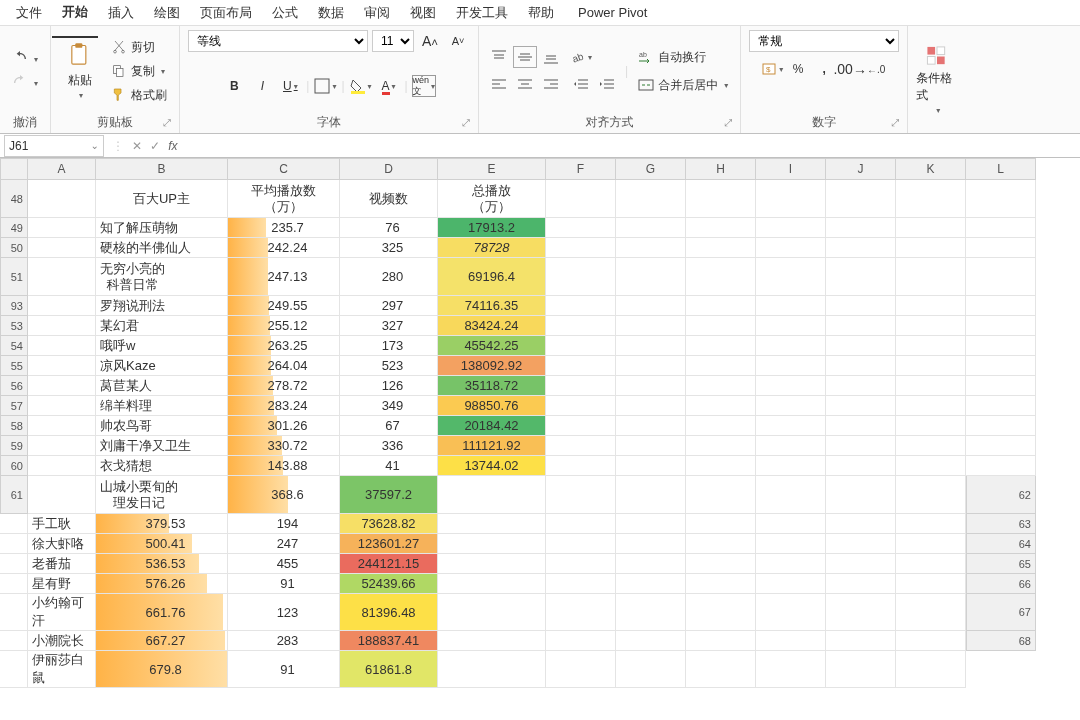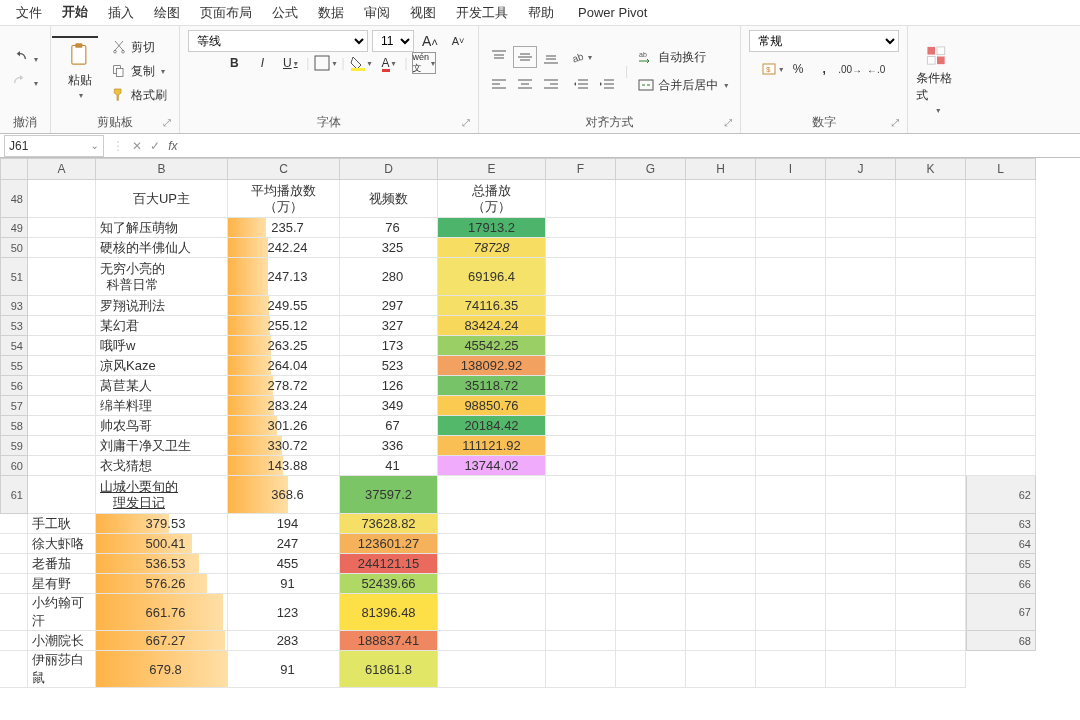--- a/index.html
+++ b/index.html
@@ -123,21 +123,21 @@
               <path d="M5 3h10v6l-4 3v8h-2v-8l-4-3z" fill="#f0c040" stroke="#b88a20"></path>
             </svg>
             <span>格式刷</span>
           </div>
       </div>
     </div>
     <div class="group-label"><span>剪贴板</span><span class="launcher">⤢</span></div>
   </div>
 
   <div class="group">
-    <div class="group-body vstack" style="gap:0;">
+    <div class="group-body vstack" style="gap:23px;">
       <div class="fontrow">
         <select class="combo fontname" value="等线"><option>等线</option></select>
         <select class="combo fontsize"><option>11</option></select>
         <span class="iconbtn" style="font-size:14px;">A<sup>˄</sup></span>
         <span class="iconbtn" style="font-size:11px;">A<sup>˅</sup></span>
       </div>
       <div class="fontrow">
         <span class="iconbtn" style="font-weight:bold;">B</span>
         <span class="iconbtn" style="font-style:italic;">I</span>
         <span class="iconbtn dd" style="text-decoration:underline;">U</span>
@@ -265,21 +265,21 @@
       <select class="combo numfmt"><option>常规</option></select>
       <div class="alignrow">
         <span class="iconbtn dd">
             <svg viewBox="0 0 16 16">
               <rect x="2" y="3" width="12" height="10" fill="#fff" stroke="#c78b3a"></rect>
               <text x="5" y="11" font-size="8" fill="#c78b3a">$</text>
             </svg>
           </span>
         <span class="iconbtn">%</span>
         <span class="iconbtn" style="font-weight:bold;">,</span>
-        <span class="iconbtn" style="font-size:10px;">.00→</span>
+        <span class="iconbtn" style="font-size:14px;">.00→</span>
         <span class="iconbtn" style="font-size:10px;">←.0</span>
       </div>
     </div>
     <div class="group-label"><span>数字</span><span class="launcher">⤢</span></div>
   </div>
 
   <div class="group" style="border-right:none;">
     <div class="group-body">
       <div class="bigbtn dd">
         <svg viewBox="0 0 24 24">
@@ -592,33 +592,33 @@
     <div class="cell ">
       <span class="txt">衣戈猜想</span>
     </div>
     <div class="cell num">
       <div class="databar" style="width: 49.2971%;"></div>
       <span class="txt">143.88</span>
     </div>
     <div class="cell num">
       <span class="txt">41</span>
     </div>
-    <div class="cell efill" style="background: #f0abfc;">
+    <div class="cell efill" style="background: #fde047;">
       <span class="txt">13744.02</span>
     </div>
     <div class="cell "></div>
     <div class="cell "></div>
     <div class="cell "></div>
     <div class="cell "></div>
     <div class="cell "></div>
     <div class="cell "></div>
     <div class="cell "></div>
     <div class="rowhdr" style="min-height: 38px;">61</div>
     <div class="cell " style="min-height: 38px;"></div>
-    <div class="cell " style="min-height: 38px; text-decoration: underline;">
+    <div class="cell " style="min-height: 38px;">
       <span class="txt twoline">山城小栗旬的
 理发日记</span>
     </div>
     <div class="cell num" style="min-height: 38px;">
       <div class="databar" style="width: 54.2059%;"></div>
       <span class="txt">368.6</span>
     </div>
     <div class="cell efill" style="min-height: 38px; background: rgb(124, 197, 103);">
       <span class="txt">37597.2</span>
     </div>

